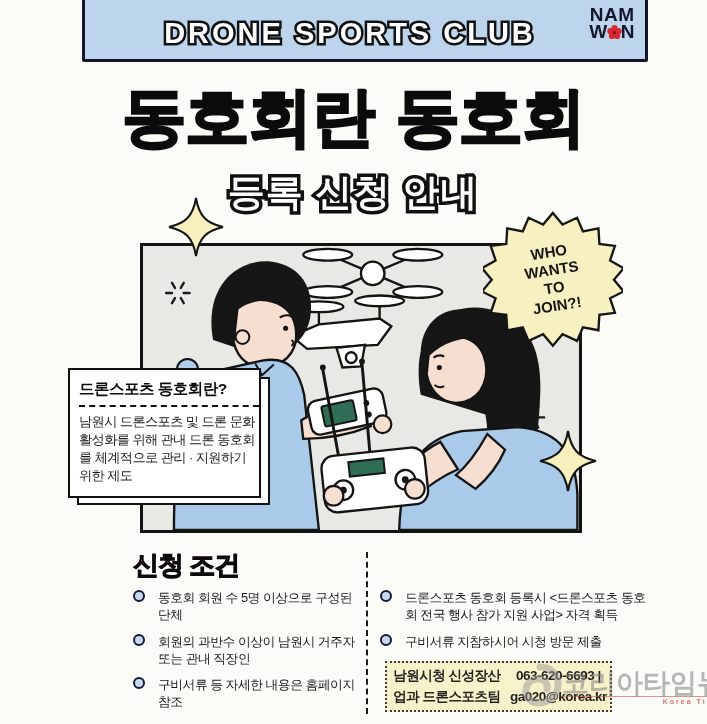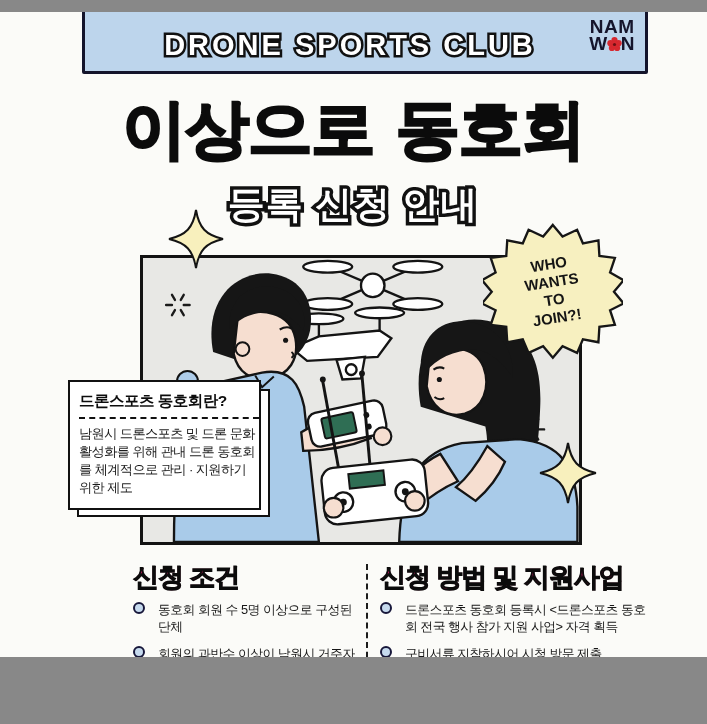--- a/index.html
+++ b/index.html
@@ -1,19 +1,19 @@
 <!DOCTYPE html>
 <html><head>
 <meta charset="utf-8">
 <style>
   * { margin:0; padding:0; box-sizing:border-box; }
   body { background:#888; font-family:"Liberation Sans", sans-serif; }
   #poster {
-    position:relative; width:707px; height:645px; overflow:hidden;
-    background:#fbfbf8; margin:12px auto;
+    position:relative; width:707px; height:724px; overflow:hidden;
+    background:#fbfbf8; margin:0 auto;
   }
   
   .header-box {
     position:absolute; left:82px; top:-8px; width:566px; height:70px;
     background:#bdd5ec; border:3px solid #14142b; border-radius:2px;
   }
   .header-title-svg { position:absolute; left:50px; top:16px; }
   .logo {
     position:absolute; right:10px; top:11px; text-align:left;
     font-size:19px; font-weight:900; color:#15152c; line-height:0.92;
@@ -105,21 +105,21 @@
             <circle cx="3.4" cy="6.2" r="3.1"></circle>
               <circle cx="7.5" cy="7.5" r="3.6"></circle>
           </g>
           <circle cx="7.5" cy="7.5" r="1.6" fill="#6e1114"></circle>
         </svg>
         <span>N</span>
       </div>
     </div>
   </div>
 
-  <div class="hero-title">이상으로 동호회</div>
+  <div class="hero-title">동호회란 동호회</div>
   <svg class="hero-subtitle-svg" width="707" height="56">
     <text x="353" y="40" text-anchor="middle" font-family="Liberation Sans, sans-serif" font-size="37" font-weight="900" letter-spacing="1" fill="#ffffff" stroke="#111111" stroke-width="7" paint-order="stroke">등록 신청 안내</text>
   </svg>
 
   <svg class="sparkle-a" viewBox="0 0 56 60">
     <path d="M28,1 C31,19 38,26 55,30 C38,34 31,41 28,59 C25,41 18,34 1,30 C18,26 25,19 28,1 Z" fill="#f8f0bd" stroke="#141414" stroke-width="2"></path>
   </svg>
   <svg class="sparkle-b" viewBox="0 0 56 60">
     <path d="M28,1 C31,19 38,26 55,30 C38,34 31,41 28,59 C25,41 18,34 1,30 C18,26 25,19 28,1 Z" fill="#f8f0bd" stroke="#141414" stroke-width="2"></path>
   </svg>
@@ -237,21 +237,20 @@
       <span>회원의 과반수 이상이 남원시 거주자 또는 관내 직장인</span>
     </div>
     <div class="bullet-item">
       <span class="bullet-dot"></span>
       <span>구비서류 등 자세한 내용은 홈페이지 참조</span>
     </div>
   </div>
 
   <div class="v-divider"></div>
 
-  <div class="col-title right">신청 방법 및 지원사업</div>
   <div class="bullet-list right">
     <div class="bullet-item">
       <span class="bullet-dot"></span>
       <span>드론스포츠 동호회 등록시 &lt;드론스포츠 동호회 전국 행사 참가 지원 사업&gt; 자격 획득</span>
     </div>
     <div class="bullet-item">
       <span class="bullet-dot"></span>
       <span>구비서류 지참하시어 시청 방문 제출</span>
     </div>
   </div>

